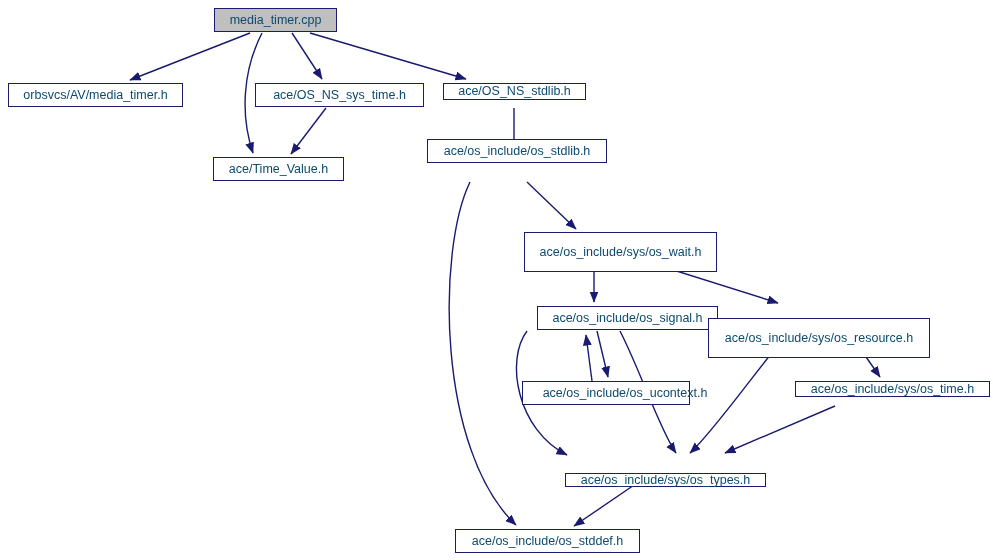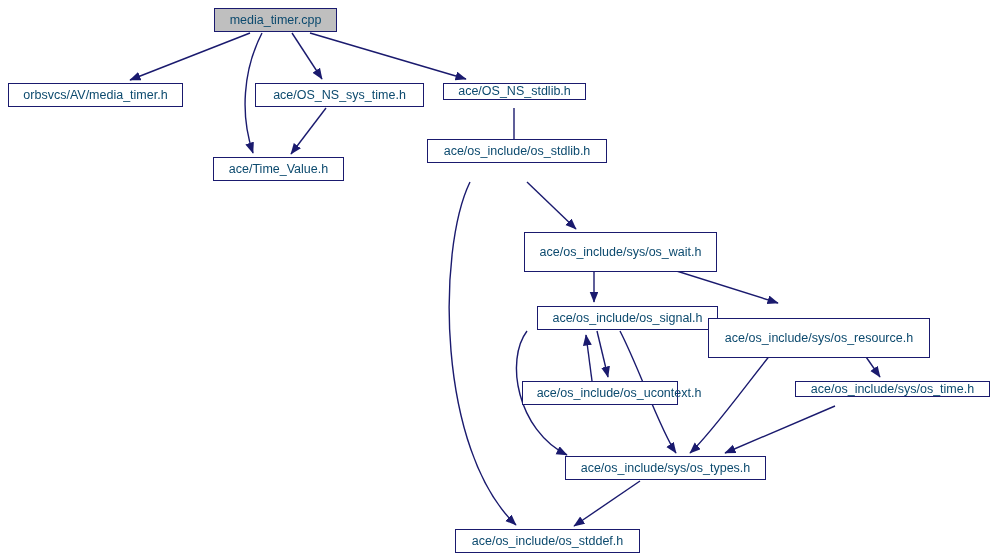--- a/index.html
+++ b/index.html
@@ -75,18 +75,18 @@
   <div id="nodes">
       <div class="node root" style="left: 214px; top: 8px; width: 123px; height: 24px;">media_timer.cpp</div>
       <div class="node" style="left: 8px; top: 83px; width: 175px; height: 24px; text-align: right;">orbsvcs/AV/media_timer.h</div>
       <div class="node" style="left: 255px; top: 83px; width: 169px; height: 24px; text-align: right;">ace/OS_NS_sys_time.h</div>
       <div class="node" style="left: 443px; top: 83px; width: 143px; height: 17px;">ace/OS_NS_stdlib.h</div>
       <div class="node" style="left: 213px; top: 157px; width: 131px; height: 24px;">ace/Time_Value.h</div>
       <div class="node" style="left: 427px; top: 139px; width: 180px; height: 24px;">ace/os_include/os_stdlib.h</div>
       <div class="node" style="left: 497px; top: 232px; width: 193px; height: 40px; margin-left: 27px;">ace/os_include/sys/os_wait.h</div>
       <div class="node" style="left: 503px; top: 306px; width: 181px; height: 24px; margin-left: 34px;">ace/os_include/os_signal.h</div>
       <div class="node" style="left: 708px; top: 318px; width: 222px; height: 40px;">ace/os_include/sys/os_resource.h</div>
-      <div class="node" style="left: 522px; top: 381px; width: 156px; height: 24px; padding-left: 45px;">ace/os_include/os_ucontext.h</div>
+      <div class="node" style="left: 522px; top: 381px; width: 168px; height: 24px; padding-left: 45px;">ace/os_include/os_ucontext.h</div>
       <div class="node" style="left: 795px; top: 381px; width: 195px; height: 16px;">ace/os_include/sys/os_time.h</div>
-      <div class="node" style="left: 565px; top: 456px; width: 201px; height: 24px;">ace/os_include/sys/os_types.h</div>
+      <div class="node" style="left: 565px; top: 473px; width: 201px; height: 14px;">ace/os_include/sys/os_types.h</div>
       <div class="node" style="left: 455px; top: 529px; width: 185px; height: 24px;">ace/os_include/os_stddef.h</div>
     </div>
 </div>
 
 </body></html>

